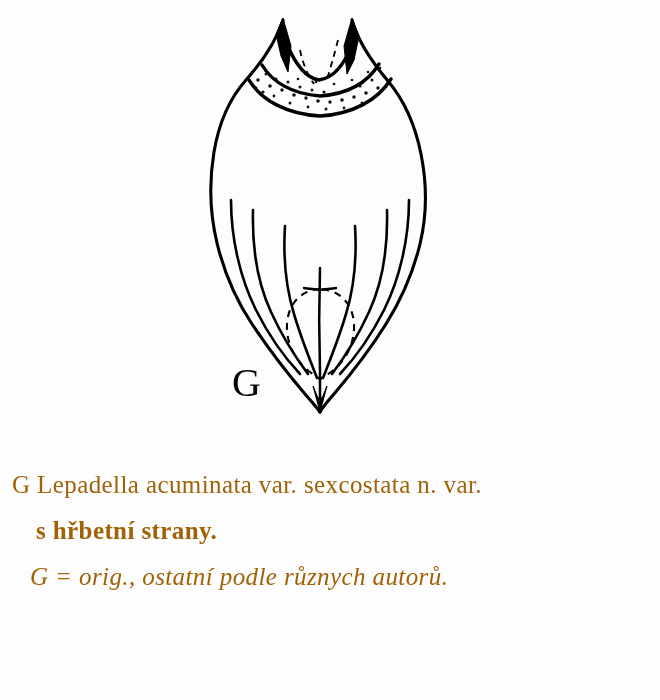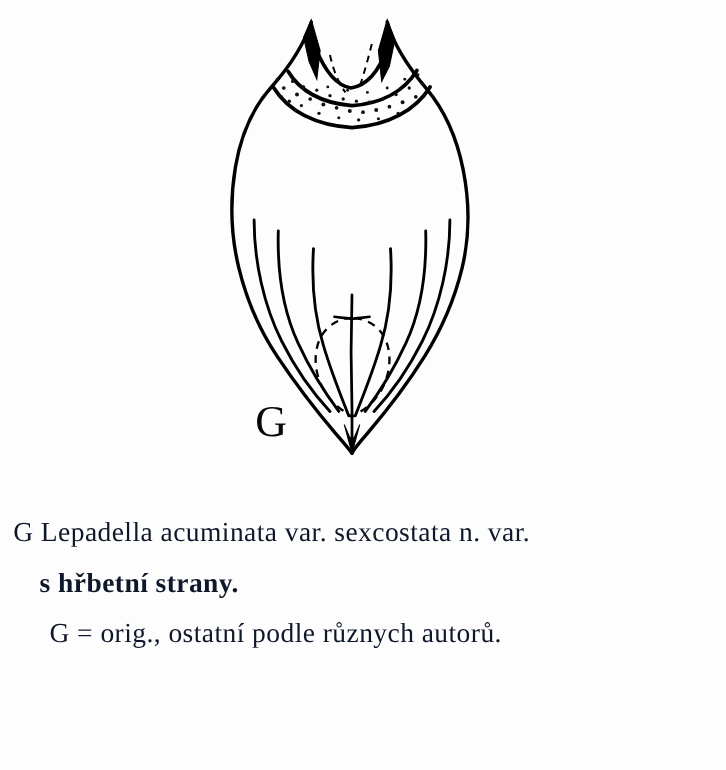--- a/index.html
+++ b/index.html
@@ -37,26 +37,26 @@
     position: absolute;
     left: 0;
     top: 462px;
     width: 660px;
   }
   .caption-line {
     font-family: "Liberation Serif", serif;
     font-size: 25px;
     line-height: 46px;
     letter-spacing: 0.4px;
-    color: #0f172a;
+    color: #a16207;
     white-space: pre;
   }
   .caption-line-1 { padding-left: 12px; }
   .caption-line-2 { padding-left: 36px; font-weight: bold; }
-  .caption-line-3 { padding-left: 45px; }
+  .caption-line-3 { padding-left: 30px; font-style: italic; }
   .ink { stroke: #000000; fill: none; stroke-linecap: round; stroke-linejoin: round; }
   .body-outline { stroke-width: 3.1; }
   .spine { fill: #000000; stroke: #000000; stroke-width: 1; }
   .band-edge { stroke-width: 3.4; }
   .rib { stroke-width: 2.6; }
   .median { stroke-width: 2.5; }
   .dashed { stroke-width: 2.1; stroke-dasharray: 7 6; stroke-linecap: butt; }
   .dashed-fine { stroke-width: 1.8; stroke-dasharray: 6 5; stroke-linecap: butt; }
   .stipple { fill: #111111; stroke: none; }
   .fig-label {

